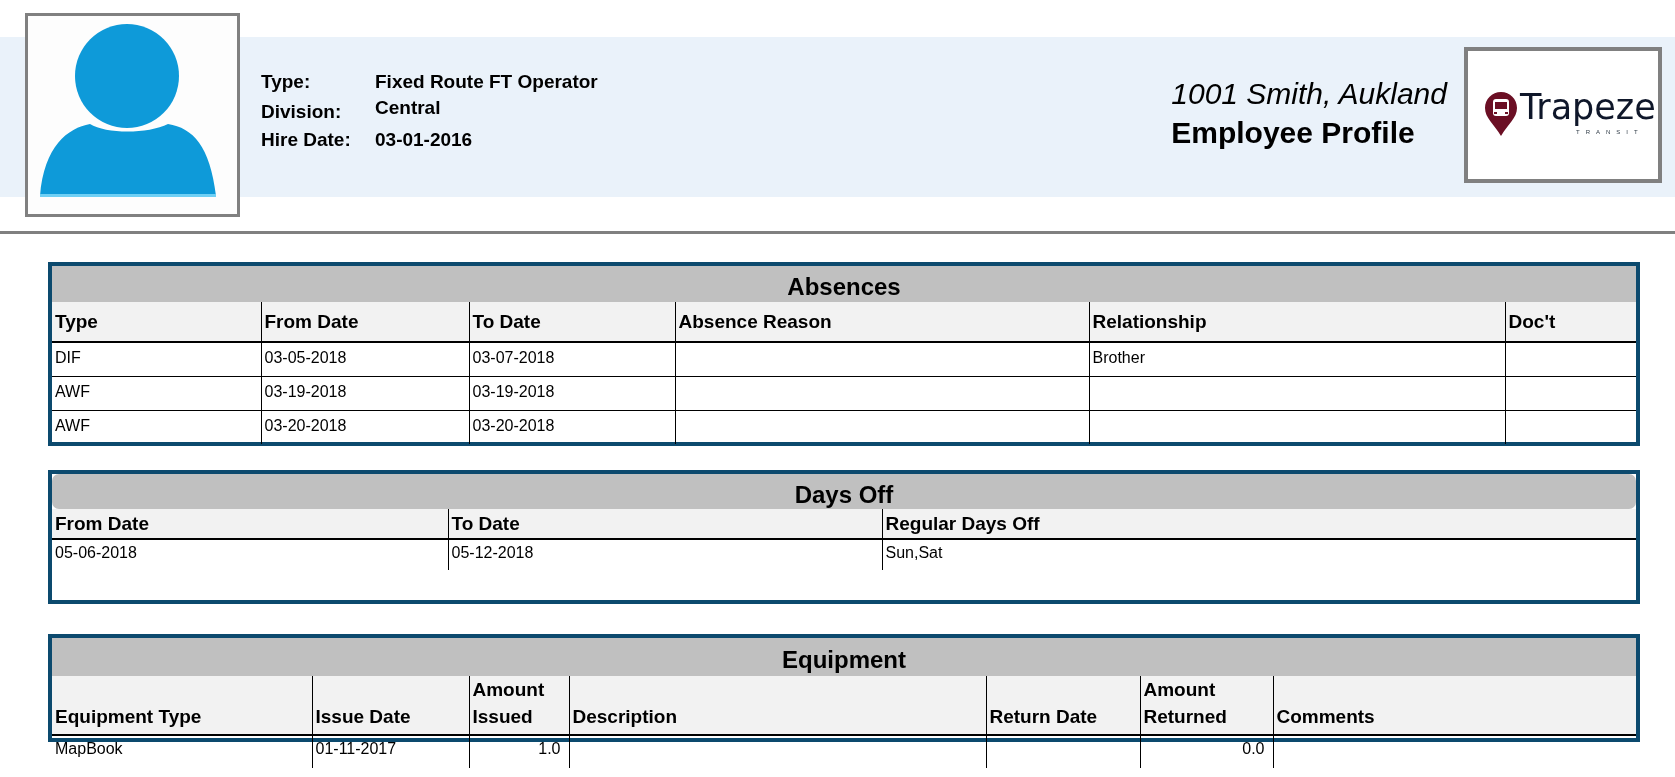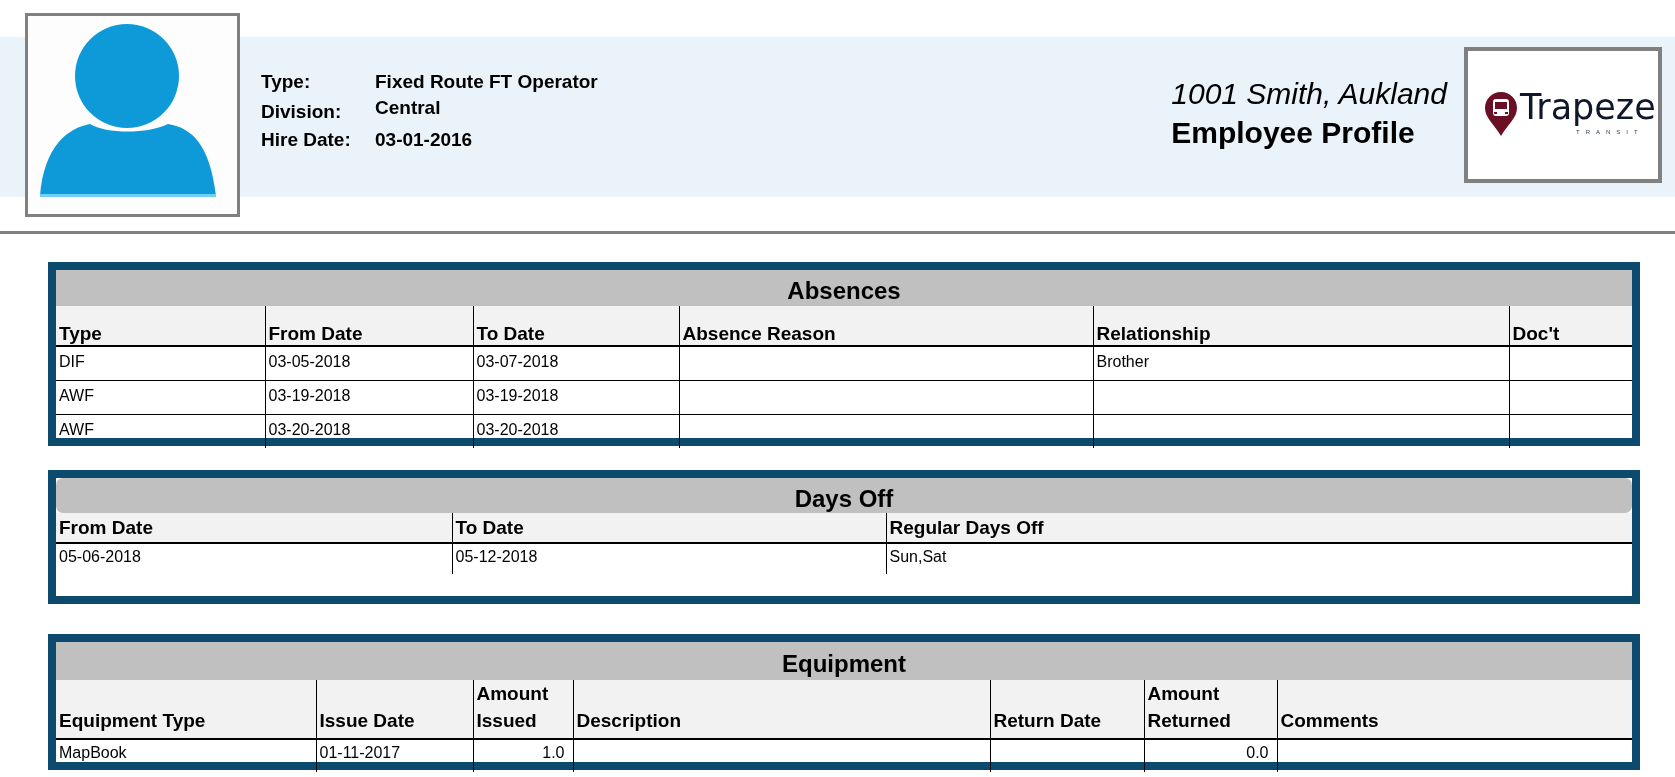--- a/index.html
+++ b/index.html
@@ -19,41 +19,41 @@
 
   .title-block { position: absolute; right: 228px; top: 74px; white-space: nowrap; }
   .title-location { font-size: 30px; font-style: italic; line-height: 40px; }
   .title-main { font-size: 30px; font-weight: bold; line-height: 38px; }
 
   .logo-box { position: absolute; left: 1464px; top: 47px; width: 198px; height: 136px; border: 4px solid #808080; background: #ffffff; }
   .logo-pin { position: absolute; left: 16px; top: 40px; }
   .logo-word { position: absolute; left: 52px; top: 36px; font-size: 35px; color: #0f172a; letter-spacing: 0px; font-family: "DejaVu Sans", sans-serif; }
   .logo-sub { position: absolute; left: 108px; top: 78px; font-size: 6px; color: #2f3b46; letter-spacing: 6px; }
 
-  .section { position: absolute; left: 48px; width: 1592px; border: 8px solid #0c4a6e; background: #fff; }
+  .section { position: absolute; left: 48px; width: 1592px; border: 4px solid #0c4a6e; background: #fff; }
   .section-title { height: 36px; background: #c0c0c0; text-align: center; font-size: 24px; font-weight: bold; line-height: 42px; }
   table { border-collapse: collapse; table-layout: fixed; width: 100%; }
   th, td { padding: 0 3px; text-align: left; vertical-align: top; overflow: hidden; white-space: nowrap; }
   th { background: #f2f2f2; font-size: 19px; font-weight: bold; border-left: 1px solid #000; border-bottom: 2px solid #000; line-height: 22px; }
   td { font-size: 16px; border-left: 1px solid #000; border-top: 1px solid #000; line-height: 20px; padding-top: 5px; }
   th:first-child, td:first-child { border-left: none; }
   tr:first-child td { border-top: none; }
   .num { text-align: right; padding-right: 8px; }
   th.num { text-align: left; }
 
   #absences { top: 262px; height: 184px; }
-  #absences th { height: 40px; padding-top: 17px; }
+  #absences th { height: 40px; padding-top: 9px; }
   #absences td { height: 34px; }
 
   #daysoff { top: 470px; height: 134px; }
   #daysoff .section-title { height: 35px; line-height: 42px; border-radius: 7px; }
   #daysoff th { height: 30px; padding-top: 4px; }
   #daysoff td { height: 31px; padding-top: 3px; }
 
-  #equipment { top: 634px; height: 136px; }
+  #equipment { top: 634px; height: 108px; }
   #equipment .section-title { height: 38px; line-height: 44px; }
   #equipment th { height: 57px; vertical-align: bottom; padding-bottom: 4px; line-height: 27px; white-space: normal; }
   #equipment td { height: 33px; padding-top: 3px; }
 </style>
 </head>
 <body>
 
 <div class="banner"></div>
 
 <div class="avatar-box">

